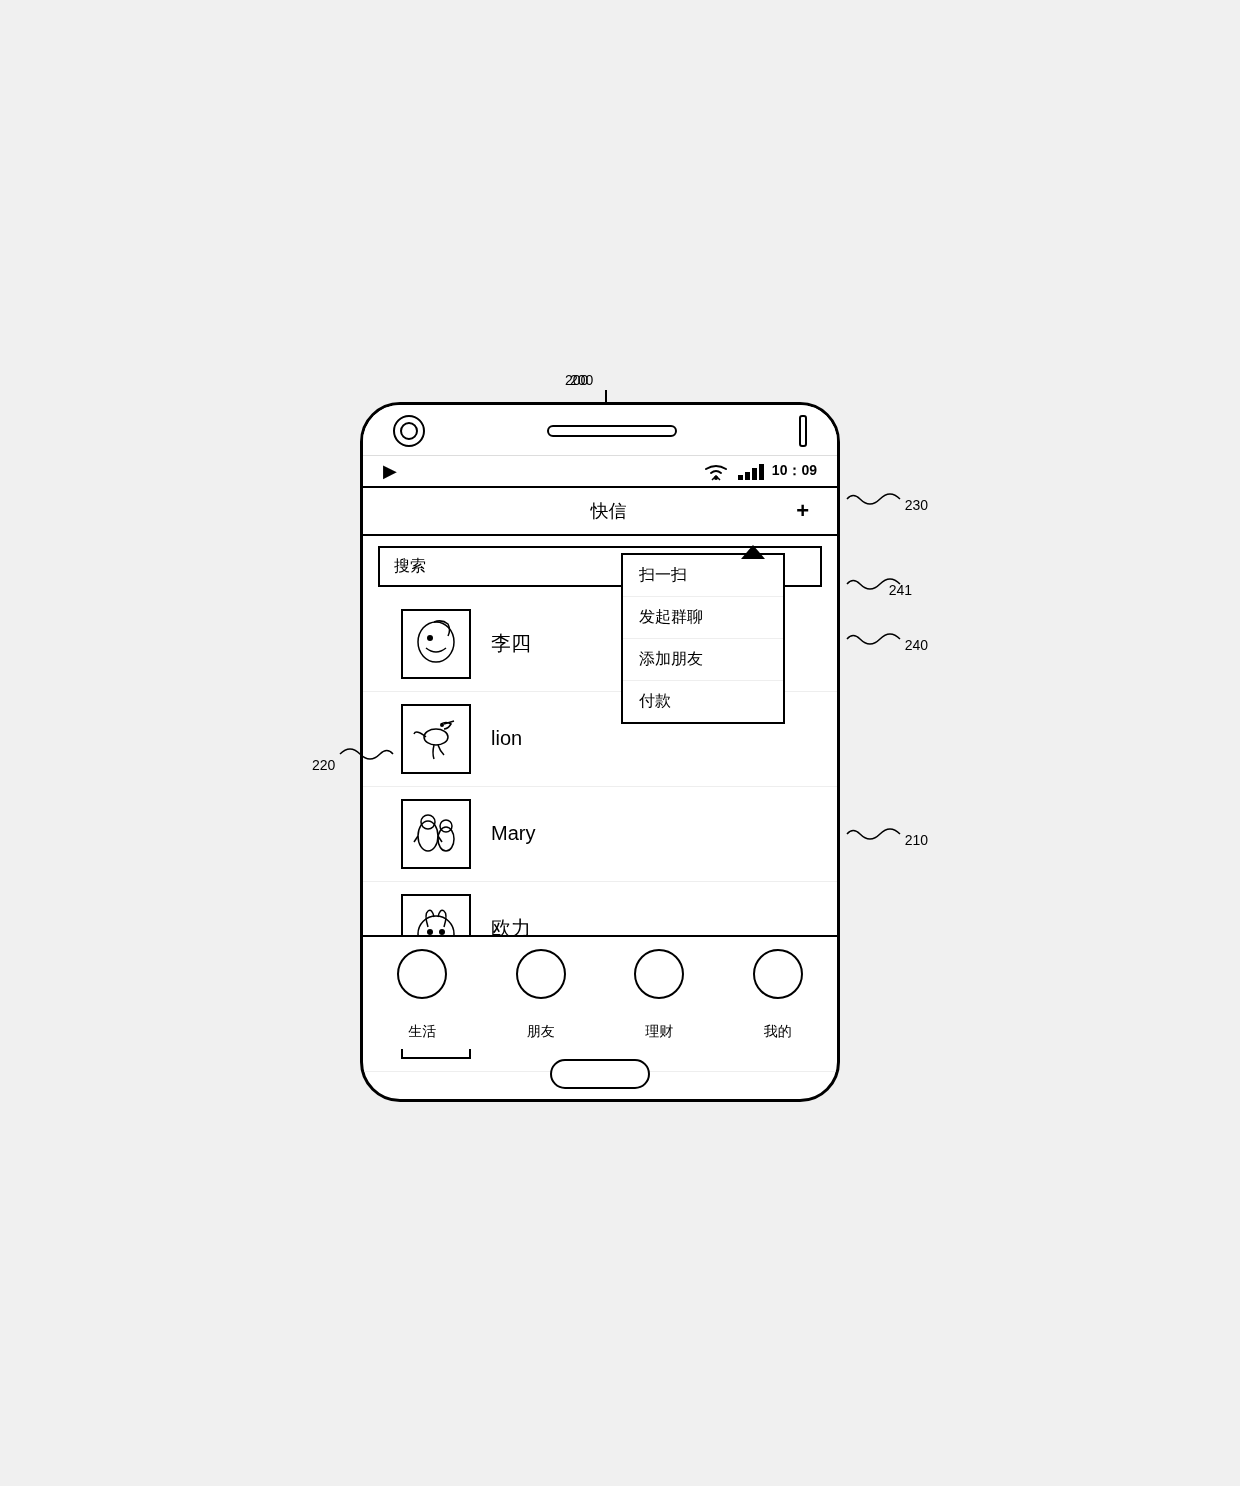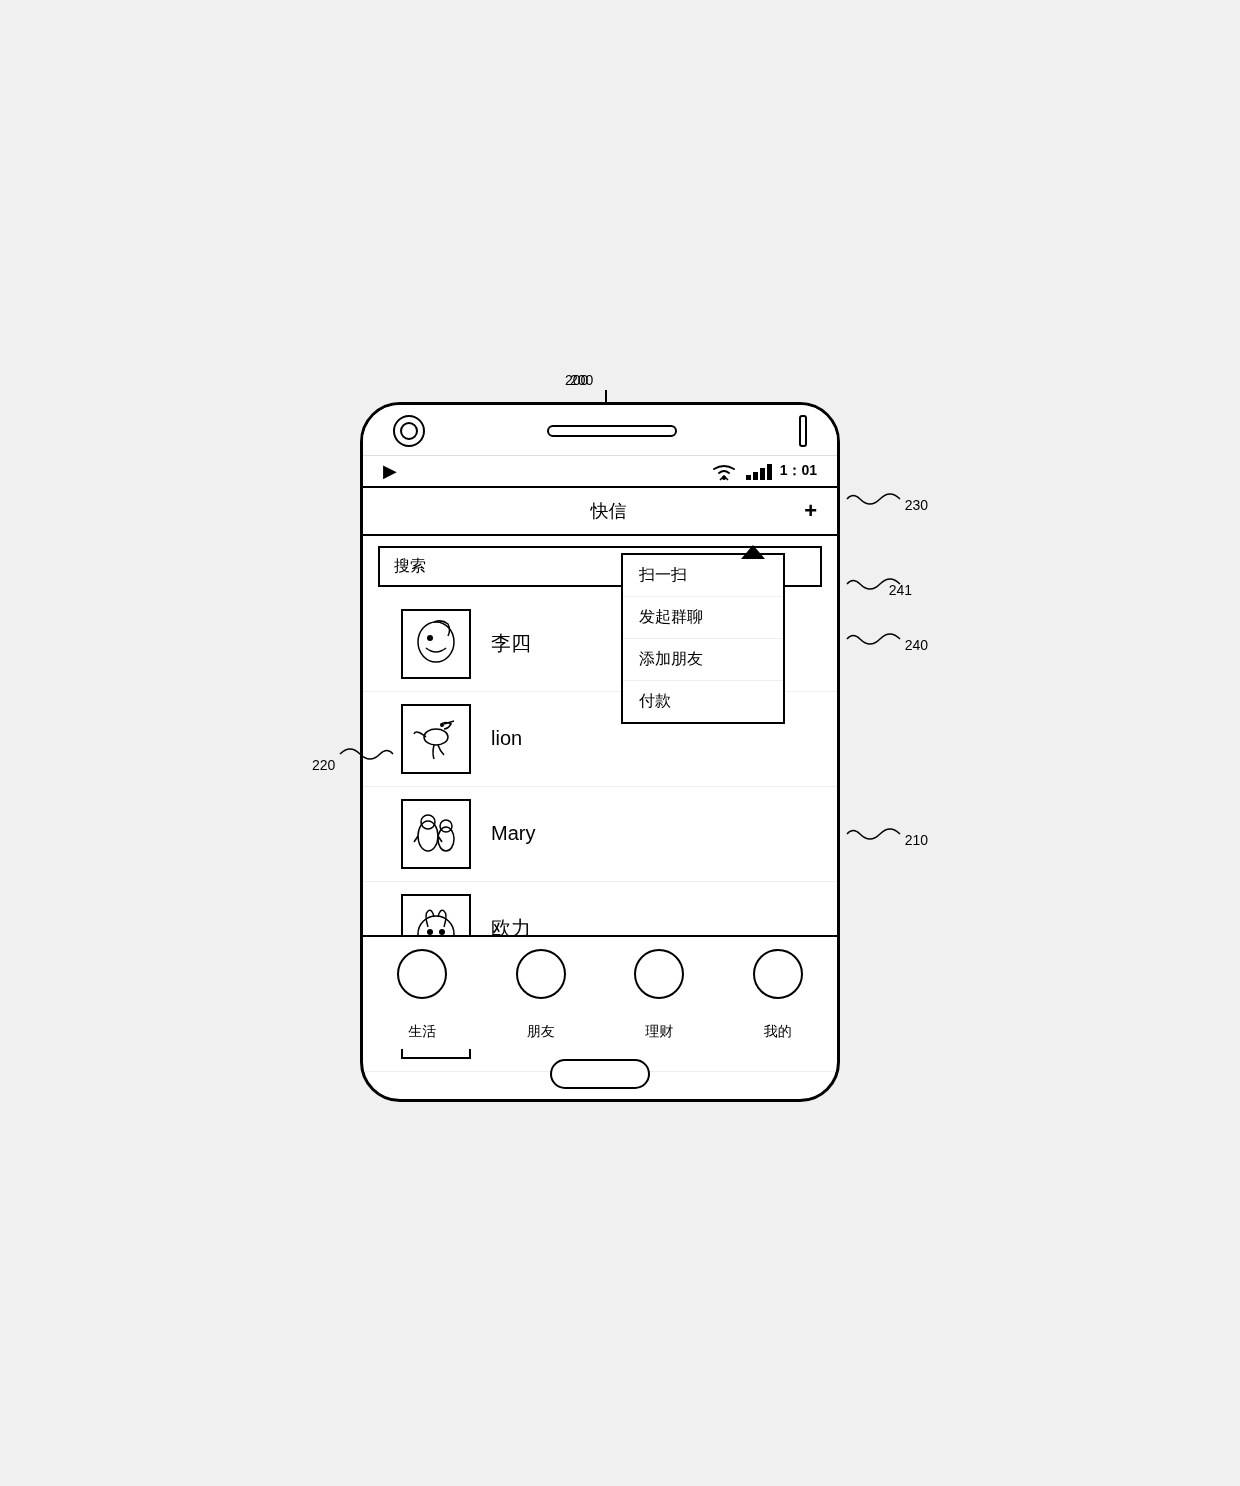--- a/index.html
+++ b/index.html
@@ -151,21 +151,21 @@
       font-size: 14px;
       font-weight: bold;
       color: #000;
     }
 
     
     .app-header {
       display: flex;
       align-items: center;
       justify-content: space-between;
-      padding: 10px 20px;
+      padding: 10px 28px;
       border-top: 2px solid #000;
       border-bottom: 2px solid #000;
       background: #fff;
     }
 
     .app-title {
       font-size: 18px;
       color: #000;
       flex: 1;
       text-align: center;
@@ -341,21 +341,21 @@
           </svg>
         </div>
 
         <div class="signal-bars">
           <div class="signal-bar" style="height:5px;"></div>
           <div class="signal-bar" style="height:8px;"></div>
           <div class="signal-bar" style="height:12px;"></div>
           <div class="signal-bar" style="height:16px;"></div>
         </div>
 
-        <span class="time">1：01</span>
+        <span class="time">10：09</span>
       </div>
     </div>
 
     <div class="app-header">
       <div style="width:30px;"></div>
       <span class="app-title">快信</span>
       <span class="plus-btn">+</span>
     </div>
 
     <div class="dropdown-triangle"></div>

